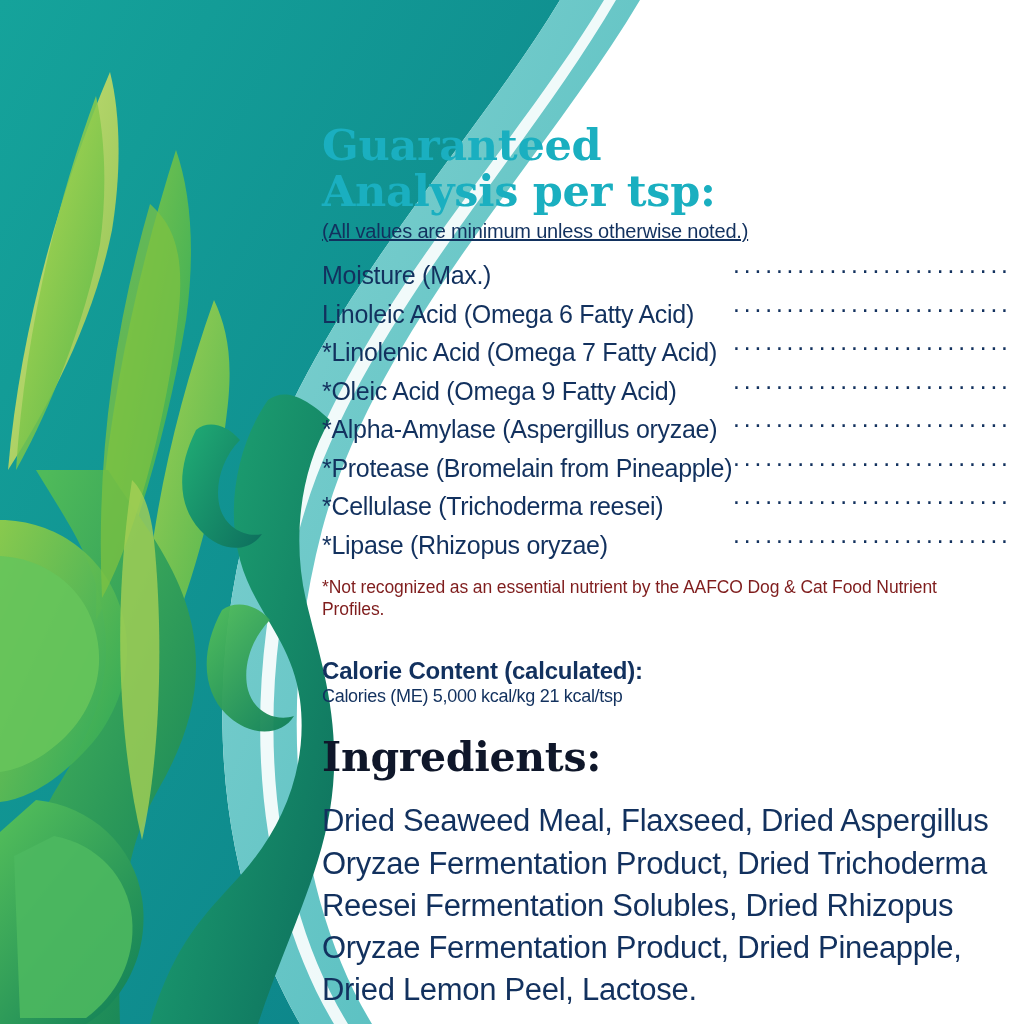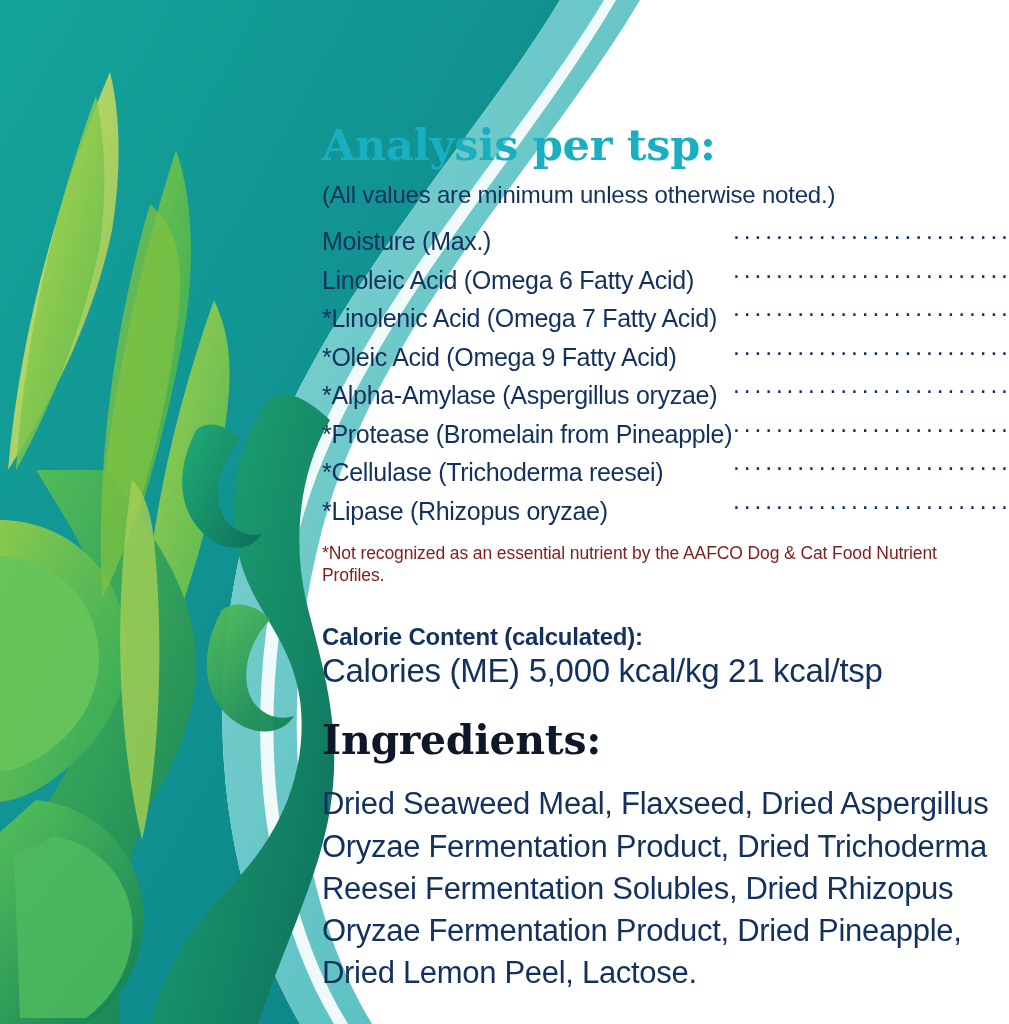--- a/index.html
+++ b/index.html
@@ -41,24 +41,25 @@
   .h1 {
     font-family: "DejaVu Serif", serif;
     font-weight: bold;
     color: #1aafc0;
     font-size: 43px;
     line-height: 1.07;
     letter-spacing: -0.3px;
   }
 
   .note-top {
-    margin-top: 13px;
-    font-size: 24px;
+    margin-top: 6px;
+    font-size: 20px;
     color: #12315e;
     letter-spacing: -0.2px;
+    text-decoration: underline;
   }
 
   table.ga {
     margin-top: 13px;
     width: 100%;
     border-collapse: collapse;
     table-layout: auto;
   }
   table.ga td {
     font-size: 25px;
@@ -99,21 +100,21 @@
 
   .calorie-head {
     margin-top: 37px;
     font-size: 24px;
     font-weight: bold;
     color: #12315e;
     letter-spacing: -0.2px;
   }
   .calorie-line {
     margin-top: 1px;
-    font-size: 33px;
+    font-size: 18px;
     color: #12315e;
     letter-spacing: -0.3px;
   }
 
   .h2 {
     margin-top: 26px;
     font-family: "DejaVu Serif", serif;
     font-weight: bold;
     color: #0f172a;
     font-size: 41px;
@@ -207,20 +208,21 @@
              C276,722 254,712 248,690 C242,666 252,638 270,620 C256,604 236,600 222,610 Z" fill="url(#gGreen3)" opacity="0.95"></path>
 
     <path d="M150,204 C112,336 96,466 102,598 C134,540 166,424 178,318 C186,250 172,224 150,204 Z" fill="#7dc242" opacity="0.75"></path>
 
     <path d="M132,480 C114,600 116,730 142,840 C160,760 164,640 154,540 C150,506 142,490 132,480 Z" fill="#a5d055" opacity="0.8"></path>
   </svg>
 
   <div id="content">
 
     <div class="h1">
+      <div>Guaranteed</div>
       <div>Analysis per tsp:</div>
     </div>
 
     <div class="note-top">(All values are minimum unless otherwise noted.)</div>
 
     <table class="ga">
       <tbody>
         <tr>
           <td class="label">Moisture (Max.)</td>
           <td class="leader">

